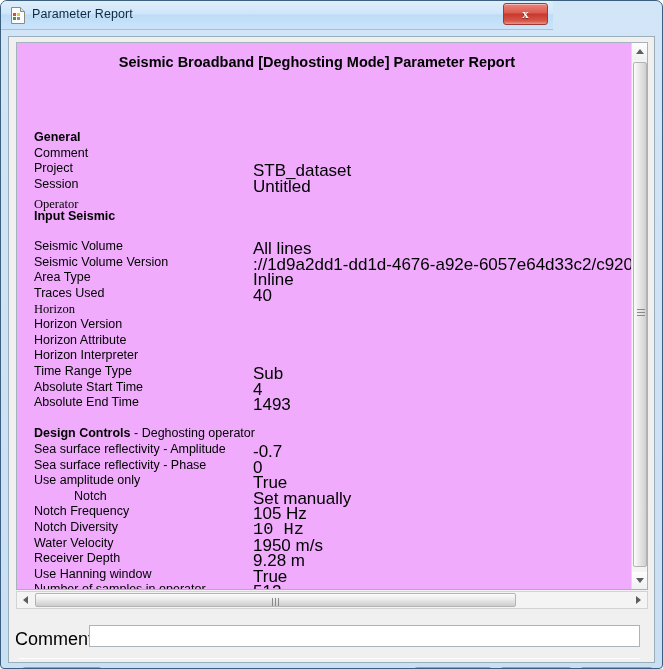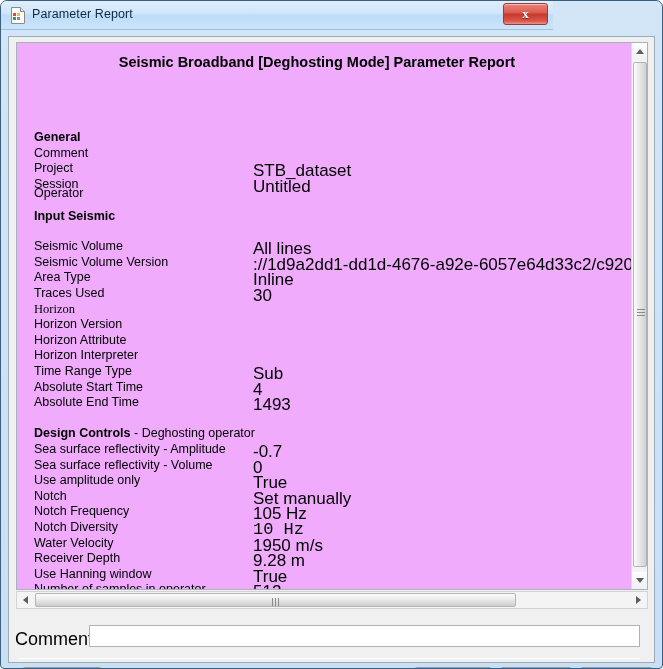--- a/index.html
+++ b/index.html
@@ -246,48 +246,48 @@
     <div id="report-area">
       <div id="report-canvas">
         <div id="report-title">Seismic Broadband [Deghosting Mode] Parameter Report</div>
         <div id="rows-host">
             <div class="section-head" style="top: 87px;"><span>General</span></div>
             <div class="row-label" style="top: 102.6px;">Comment</div>
             <div class="row-label" style="top: 118.2px;">Project</div>
             <div class="row-value" style="top: 118.2px;">STB_dataset</div>
             <div class="row-label" style="top: 133.8px;">Session</div>
             <div class="row-value" style="top: 133.8px;">Untitled</div>
-            <div class="row-label" style="top: 143px;">Operator</div>
+            <div class="row-label" style="top: 154px; font-family: Liberation Serif, serif;">Operator</div>
             <div class="section-head" style="top: 166px;"><span>Input Seismic</span></div>
             <div class="row-label" style="top: 196.2px;">Seismic Volume</div>
             <div class="row-value" style="top: 196.2px;">All lines</div>
             <div class="row-label" style="top: 211.8px;">Seismic Volume Version</div>
             <div class="row-value" style="top: 211.8px;">://1d9a2dd1-dd1d-4676-a92e-6057e64d33c2/c9202122-957e-4d58-8</div>
             <div class="row-label" style="top: 227.4px;">Area Type</div>
             <div class="row-value" style="top: 227.4px;">Inline</div>
             <div class="row-label" style="top: 243px;">Traces Used</div>
-            <div class="row-value" style="top: 243px;">30</div>
+            <div class="row-value" style="top: 243px;">40</div>
             <div class="row-label" style="top: 258.6px; font-family: Liberation Serif, serif;">Horizon</div>
             <div class="row-label" style="top: 274.2px;">Horizon Version</div>
             <div class="row-label" style="top: 289.8px;">Horizon Attribute</div>
             <div class="row-label" style="top: 305.4px;">Horizon Interpreter</div>
             <div class="row-label" style="top: 321px;">Time Range Type</div>
             <div class="row-value" style="top: 321px;">Sub</div>
             <div class="row-label" style="top: 336.6px;">Absolute Start Time</div>
             <div class="row-value" style="top: 336.6px;">4</div>
             <div class="row-label" style="top: 352.2px;">Absolute End Time</div>
             <div class="row-value" style="top: 352.2px;">1493</div>
             <div class="section-head" style="top: 383.4px;"><span>Design Controls</span><span class="sub"> - Deghosting operator</span></div>
             <div class="row-label" style="top: 399px;">Sea surface reflectivity - Amplitude</div>
             <div class="row-value" style="top: 399px;">-0.7</div>
-            <div class="row-label" style="top: 414.6px;">Sea surface reflectivity - Volume</div>
+            <div class="row-label" style="top: 414.6px;">Sea surface reflectivity - Phase</div>
             <div class="row-value" style="top: 414.6px;">0</div>
             <div class="row-label" style="top: 430.2px;">Use amplitude only</div>
             <div class="row-value" style="top: 430.2px;">True</div>
-            <div class="row-label" style="top: 445.8px;">Notch</div>
+            <div class="row-label" style="top: 445.8px; margin-left: 40px;">Notch</div>
             <div class="row-value" style="top: 445.8px;">Set manually</div>
             <div class="row-label" style="top: 461.4px;">Notch Frequency</div>
             <div class="row-value" style="top: 461.4px;">105 Hz</div>
             <div class="row-label" style="top: 477px;">Notch Diversity</div>
             <div class="row-value" style="top: 477px; font-family: Liberation Mono, monospace;">10 Hz</div>
             <div class="row-label" style="top: 492.6px;">Water Velocity</div>
             <div class="row-value" style="top: 492.6px;">1950 m/s</div>
             <div class="row-label" style="top: 508.2px;">Receiver Depth</div>
             <div class="row-value" style="top: 508.2px;">9.28 m</div>
             <div class="row-label" style="top: 523.8px;">Use Hanning window</div>

